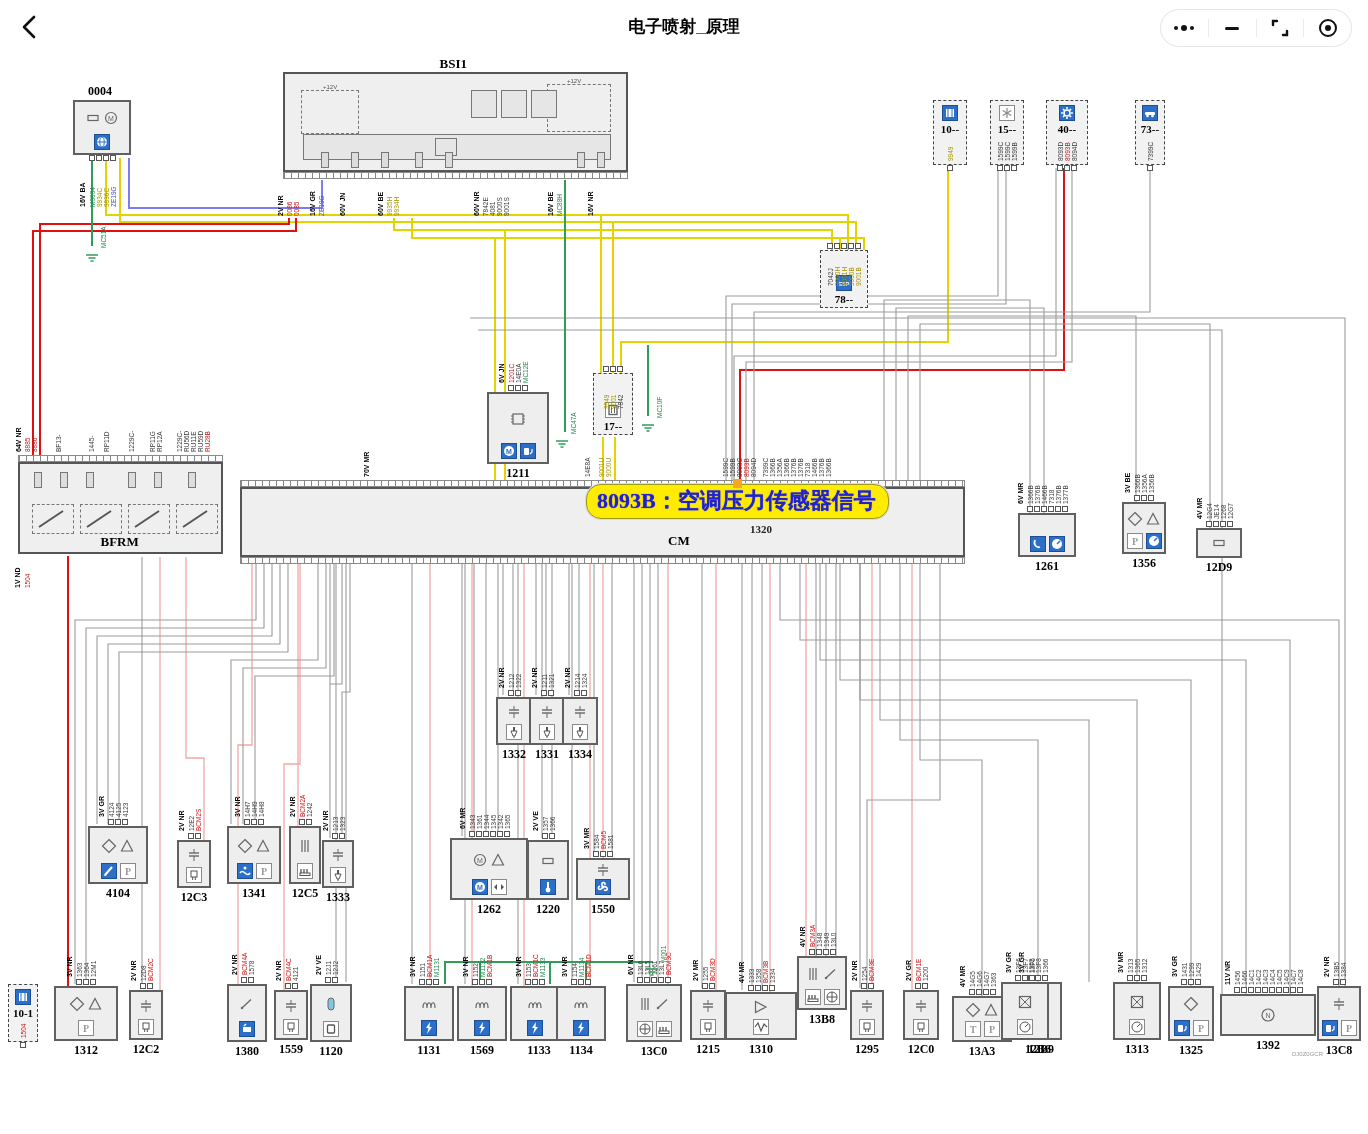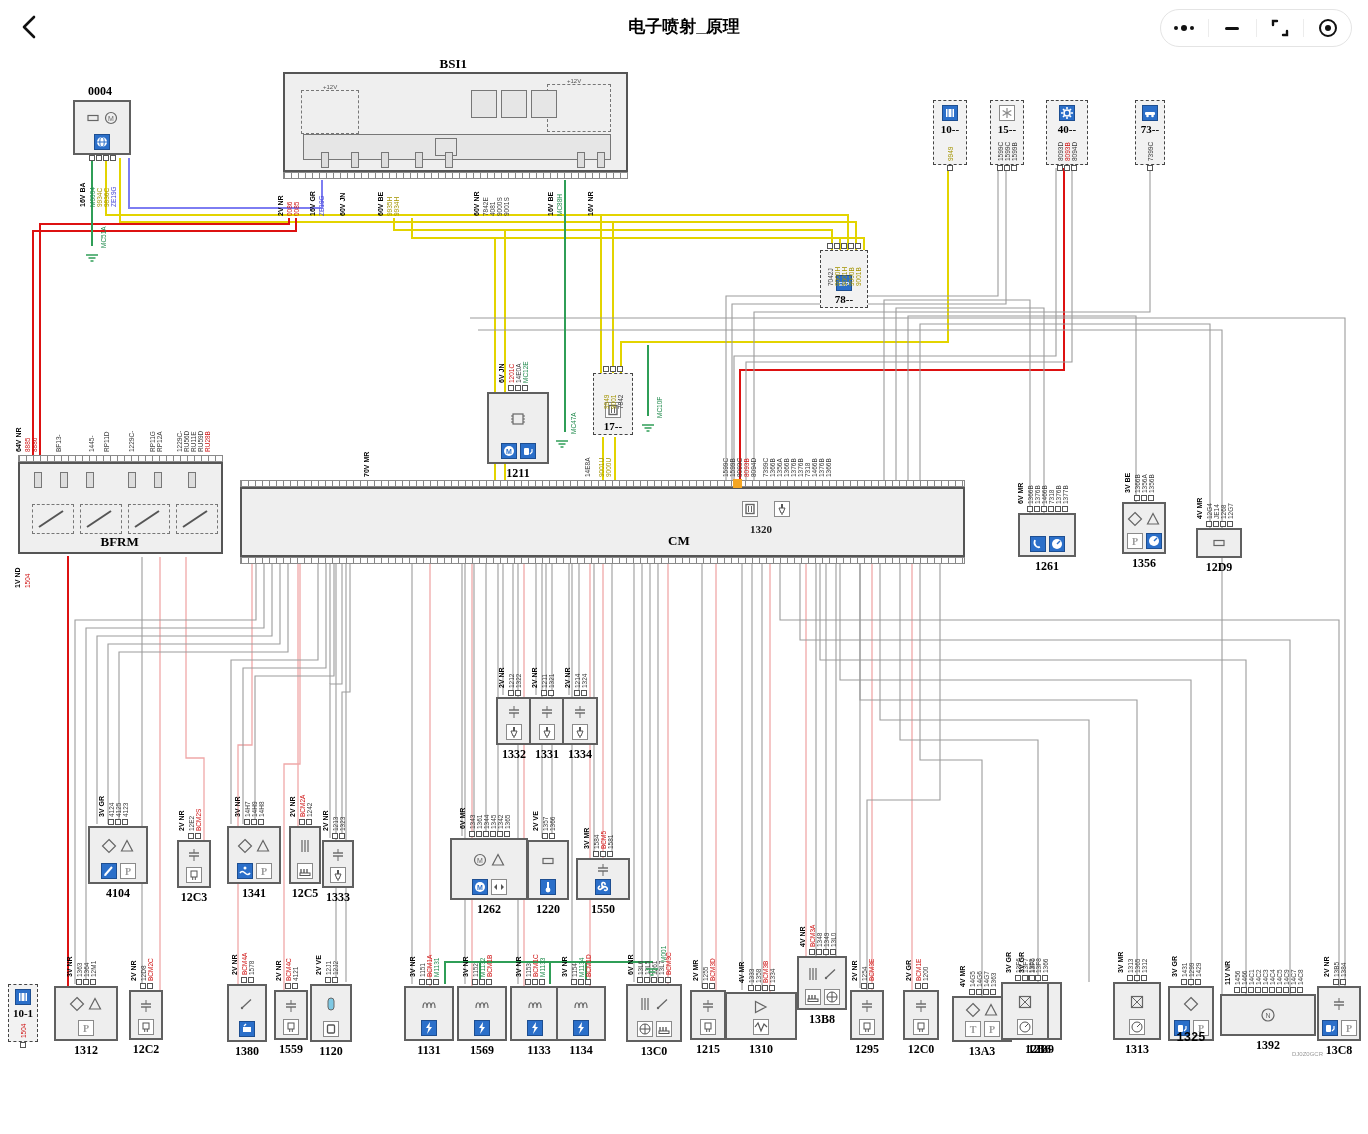--- a/index.html
+++ b/index.html
@@ -1383,21 +1383,21 @@
                 <path d="M9,10 L11,8 L11,5" stroke="#fff" stroke-width="1.2" fill="none"></path>
               </svg>
             </div>
             <div class="ic">
               <svg width="14" height="14" viewBox="0 0 14 14" style="display:block">
                 <text x="7" y="10.5" font-size="10" font-weight="bold" fill="#9a9a9a" text-anchor="middle" font-family="Liberation Serif,serif">P</text>
               </svg>
             </div>
           </div>
         </div>
-        <div class="cap" style="top: 45px; font-family: Liberation Mono, monospace;">1325</div>
+        <div class="cap" style="top: 57px;">1325</div>
         <div class="pq" style="left: 13px; top: -7px;"></div>
         <div class="pq" style="left: 20px; top: -7px;"></div>
         <div class="pq" style="left: 27px; top: -7px;"></div>
         <div class="vl hd c-k" style="left: 3px; top: -53px; height: 44px;">3V GR</div>
         <div class="vl c-k" style="left: 13px; top: -53px; height: 44px;">1431</div>
         <div class="vl c-k" style="left: 20px; top: -53px; height: 44px;">1299</div>
         <div class="vl c-k" style="left: 27px; top: -53px; height: 44px;">1429</div>
       </div>
       <div class="comp" style="left: 1220px; top: 994px; width: 96px; height: 42px;">
         <div class="cbody" style="left: 0px; top: 0px; width: 96px; height: 42px;">
@@ -1617,20 +1617,21 @@
         </svg></div>
       <div class="vl c-g" style="left: 656px; top: 390px; height: 28px;">MC10F</div>
       <div class="gnd" style="left: 645px; top: 964px;"><svg width="14" height="10">
           <line x1="1" y1="1" x2="13" y2="1" stroke="#2f9e57" stroke-width="1.5"></line>
           <line x1="3.5" y1="4" x2="10.5" y2="4" stroke="#2f9e57" stroke-width="1.5"></line>
           <line x1="5.5" y1="7" x2="8.5" y2="7" stroke="#2f9e57" stroke-width="1.5"></line>
         </svg></div>
       <div class="vl c-g" style="left: 660px; top: 934px; height: 28px;">M001</div>
     </div>
   <div class="hotpin"></div>
+  <div class="tooltip">8093B：空调压力传感器信号</div>
   <div class="watermark">DJ0Z0GCR</div>
 </div>
 
 <div class="hdr">
   <div class="back">
     <svg width="28" height="28" viewBox="0 0 28 28">
       <polyline points="18,4 8,14 18,24" fill="none" stroke="#111" stroke-width="2.6" stroke-linecap="round" stroke-linejoin="round"></polyline>
     </svg>
   </div>
   <div class="title">电子喷射_原理</div>

